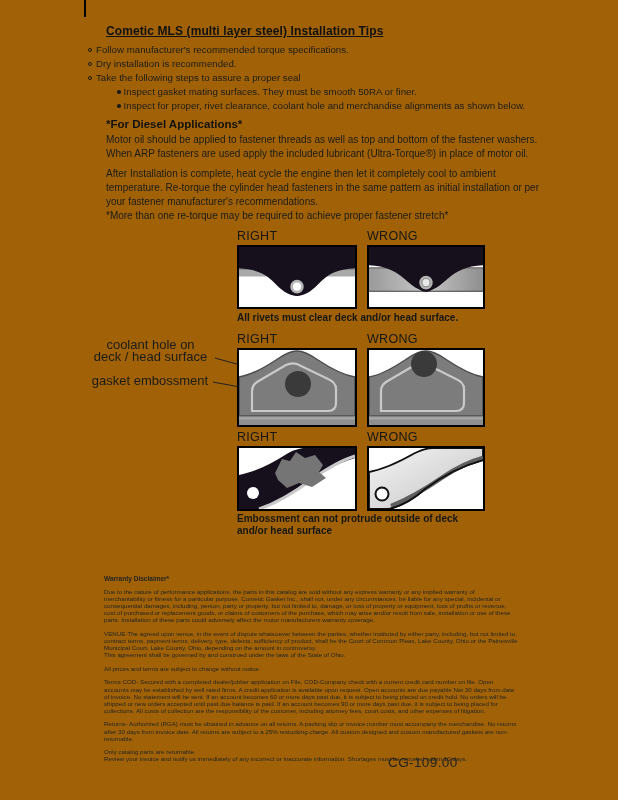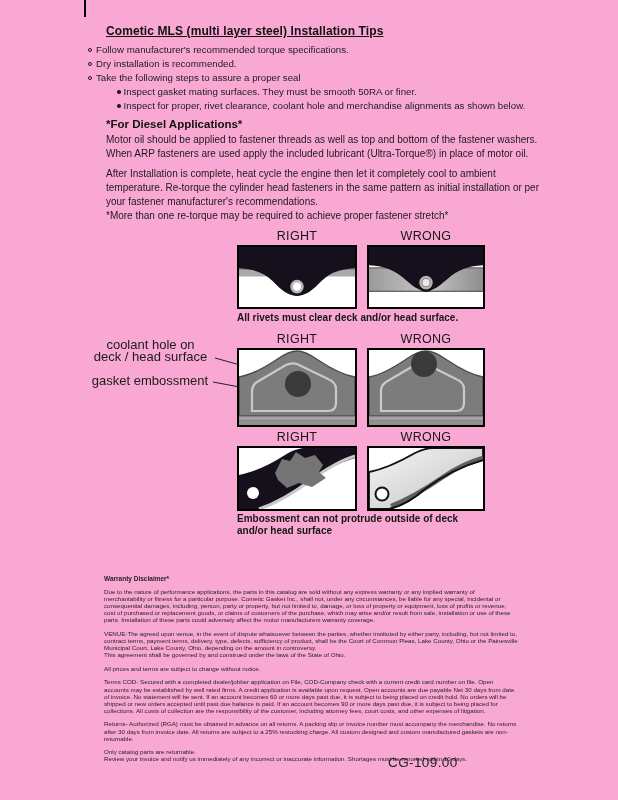--- a/index.html
+++ b/index.html
@@ -1,18 +1,18 @@
 <!DOCTYPE html>
 <html><head>
 <meta charset="utf-8">
 <style>
   * { margin:0; padding:0; box-sizing:border-box; }
   html,body { background:#e8e8e8; }
   .page {
-    position:relative; width:618px; height:800px; background:#f9a8d4;
+    position:relative; width:618px; height:800px; background:#a16207;
     font-family:"Liberation Sans", sans-serif; color:#1a1a1a; overflow:hidden;
     margin:0 auto;
   }
   .corner-mark { position:absolute; left:84px; top:0; width:2px; height:17px; background:#000; }
 
   .title {
     position:absolute; left:106px; top:24px;
     font-size:12px; font-weight:bold; text-decoration:underline;
     letter-spacing:0.1px; color:#111;
   }
@@ -27,21 +27,21 @@
     display:inline-block; width:3.6px; height:3.6px; background:#1b1b1b; border-radius:50%;
     margin-right:3px; vertical-align:1px;
   }
 
   .diesel-heading { position:absolute; left:106px; top:118px; font-size:11.5px; font-weight:bold; color:#111; }
   .body-para { position:absolute; left:106px; width:438px; font-size:10px; line-height:14px; color:#1b1b1b; }
   .p1 { top:133px; }
   .p2 { top:167px; }
   .p-note { top:209px; width:460px; }
 
-  .rw-label { position:absolute; font-size:12.5px; color:#161616; text-align:center; letter-spacing:0.3px; }
+  .rw-label { position:absolute; font-size:12.5px; color:#161616; letter-spacing:0.3px; }
   .rw-left  { left:237px; width:120px; }
   .rw-right { left:367px; width:118px; }
   .lab-row1 { top:229px; }
   .lab-row2 { top:332px; }
   .lab-row3 { top:430px; }
 
   .dbox { position:absolute; border:2px solid #000; background:#fff; overflow:hidden; }
   .box-r1l { left:237px; top:245px; width:120px; height:64px; }
   .box-r1r { left:367px; top:245px; width:118px; height:64px; }
   .box-r2l { left:237px; top:348px; width:120px; height:79px; }

